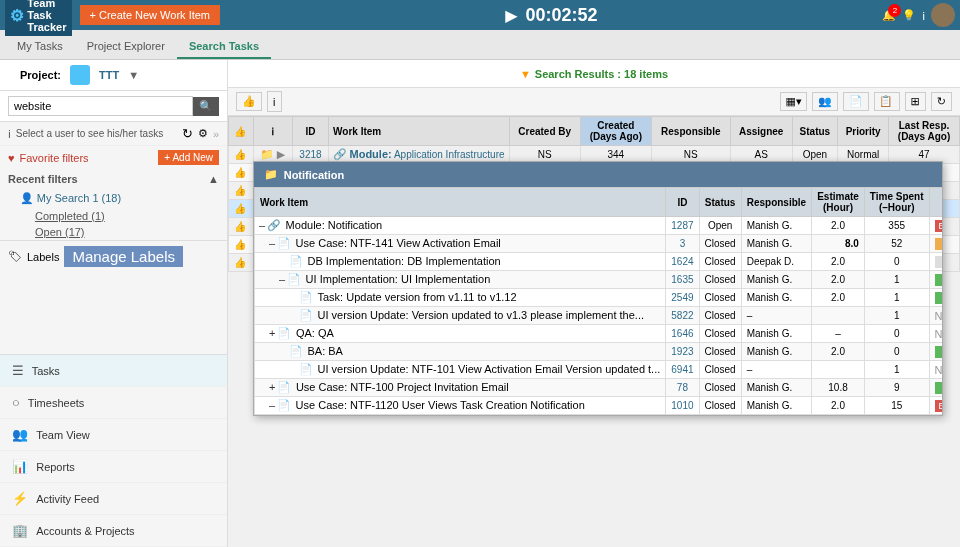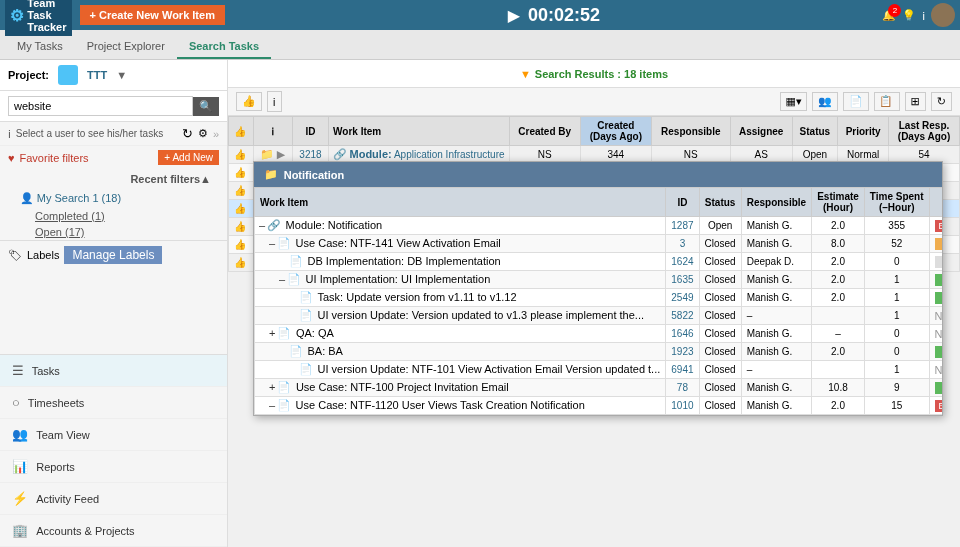--- a/index.html
+++ b/index.html
@@ -2,54 +2,54 @@
 <html><head>
   <meta charset="utf-8">
   <style>
     * { box-sizing: border-box; margin: 0; padding: 0; font-family: Arial, sans-serif; font-size: 11px; }
     body { width: 960px; height: 547px; overflow: hidden; background: #f0f0f0; }
 
     
     .header { display: flex; align-items: center; background: #2d6b8a; height: 30px; padding: 0 5px; gap: 8px; }
     .logo-box { background: #1a4f6e; color: white; font-weight: bold; font-size: 10px; padding: 3px 5px; display: flex; align-items: center; gap: 3px; }
     .logo-text { line-height: 1.1; }
-    .create-btn { background: #e8622a; color: white; border: none; padding: 4px 10px; cursor: pointer; font-size: 11px; font-weight: bold; display: flex; align-items: center; gap: 4px; }
+    .create-btn { background: #e8622a; color: white; border: none; padding: 4px 10px; cursor: pointer; font-size: 11px; font-weight: normal; display: flex; align-items: center; gap: 4px; }
     .timer-area { flex: 1; display: flex; justify-content: center; align-items: center; gap: 8px; }
     .timer-icon { color: white; font-size: 16px; }
     .timer-display { color: white; font-size: 18px; font-weight: bold; }
     .header-icons { display: flex; align-items: center; gap: 6px; color: white; }
     .badge-wrap { position: relative; }
     .badge { position: absolute; top: -5px; right: -5px; background: red; color: white; border-radius: 50%; width: 13px; height: 13px; font-size: 8px; display: flex; align-items: center; justify-content: center; }
     .avatar { width: 24px; height: 24px; border-radius: 50%; background: #8B7355; }
 
     
     .subnav { display: flex; background: #e8e8e8; border-bottom: 1px solid #ccc; height: 30px; align-items: flex-end; padding-left: 5px; }
     .subnav-tab { padding: 5px 12px; cursor: pointer; color: #555; border-bottom: 2px solid transparent; }
     .subnav-tab.active { color: #2d8a6b; border-bottom: 2px solid #2d8a6b; font-weight: bold; }
 
     
     .main { display: flex; height: calc(547px - 60px); }
 
     
     .sidebar { width: 228px; background: #f5f5f5; border-right: 1px solid #ddd; display: flex; flex-direction: column; flex-shrink: 0; overflow: hidden; }
-    .project-row { display: flex; align-items: center; padding: 5px 8px; gap: 9px; background: #fff; border-bottom: 1px solid #ddd; }
+    .project-row { display: flex; align-items: center; padding: 5px 20px; gap: 9px; background: #fff; border-bottom: 1px solid #ddd; }
     .search-row { padding: 5px 8px; background: #fff; border-bottom: 1px solid #ddd; display: flex; align-items: center; }
     .search-input { flex: 1; border: 1px solid #ccc; padding: 3px 5px; font-size: 11px; }
     .search-btn { background: #555; color: white; border: none; padding: 3px 6px; cursor: pointer; }
 
     .user-row { display: flex; align-items: center; padding: 4px 8px; gap: 5px; color: #555; border-bottom: 1px solid #eee; }
     .filter-row { display: flex; align-items: center; padding: 4px 8px; gap: 5px; color: #c0392b; }
     .filter-add-btn { background: #e8622a; color: white; border: none; padding: 2px 6px; font-size: 10px; cursor: pointer; margin-left: auto; }
-    .recent-header { padding: 4px 16px; color: #555; font-weight: bold; display: flex; align-items: center; justify-content: flex-end; }
+    .recent-header { padding: 4px 8px; color: #555; font-weight: bold; display: flex; align-items: center; justify-content: space-between; }
     .my-search { padding: 3px 8px 3px 20px; color: #2d6b8a; cursor: pointer; }
     .search-sub { padding: 2px 8px 2px 35px; color: #555; cursor: pointer; text-decoration: underline; }
 
     
     .labels-section { padding: 5px 8px; display: flex; align-items: center; gap: 5px; border-top: 1px solid #ddd; }
-    .labels-btn { background: #6c8ebf; color: white; border: none; padding: 2px 8px; font-size: 12px; cursor: pointer; }
+    .labels-btn { background: #6c8ebf; color: white; border: none; padding: 2px 8px; font-size: 15px; cursor: pointer; }
 
     
     .bottom-nav { margin-top: auto; border-top: 1px solid #ddd; }
     .nav-item { display: flex; align-items: center; padding: 8px 12px; gap: 8px; cursor: pointer; color: #333; border-bottom: 1px solid #eee; }
     .nav-item.active { background: #e8f4f8; }
     .nav-icon { font-size: 13px; color: #555; }
 
     
     .content { flex: 1; overflow: hidden; display: flex; flex-direction: column; }
     .search-results-bar { background: #fff; border-bottom: 1px solid #ddd; padding: 4px 8px; display: flex; align-items: center; justify-content: center; height: 28px; }
@@ -241,21 +241,21 @@
     <td class="col-id" style="text-align:center;">3218</td>
     <td style="text-align:left;color:#2d6b8a;">
       <span style="color:#888;">🔗</span> <strong>Module:</strong> Application Infrastructure
     </td>
     <td style="text-align:center;">NS</td>
     <td style="text-align:center;">344</td>
     <td style="text-align:center;">NS</td>
     <td style="text-align:center;">AS</td>
     <td style="text-align:center;">Open</td>
     <td style="text-align:center;">Normal</td>
-    <td style="text-align:center;">54</td>
+    <td style="text-align:center;">47</td>
   </tr>
             <tr>
     <td style="text-align:center;">👍</td>
     <td style="text-align:center;">
       <span style="color:#e6a817;">📁</span>
       <span style="color:#888;">▶</span>
     </td>
     <td class="col-id" style="text-align:center;">3250</td>
     <td style="text-align:left;color:#2d6b8a;">
       <span style="color:#888;">🔗</span> <strong>Module:</strong> Translation
@@ -396,21 +396,21 @@
     <td><span class="exceeded-badge">Estimate exceeded</span></td>
   </tr>
                   <tr>
     <td style="padding-left:14px;">
       <span style="color:#333;cursor:pointer;margin-right:2px;">–</span><span style="color:#888;margin-right:2px;">📄</span>
       <span>Use Case: NTF-141 View Activation Email</span>
     </td>
     <td style="text-align:center;color:#2d6b8a;">3</td>
     <td style="text-align:center;">Closed</td>
     <td>Manish G.</td>
-    <td style="text-align:center;">8.0</td>
+    <td style="text-align:right;font-weight:bold;">8.0</td>
     <td style="text-align:center;">52</td>
     <td>
       <div class="completion-bar-wrap">
         <div class="completion-bar">
           <div class="completion-fill" style="width:39%;background:#f0ad4e;"></div>
         </div>
 
       </div>
                     </td>
   </tr>

